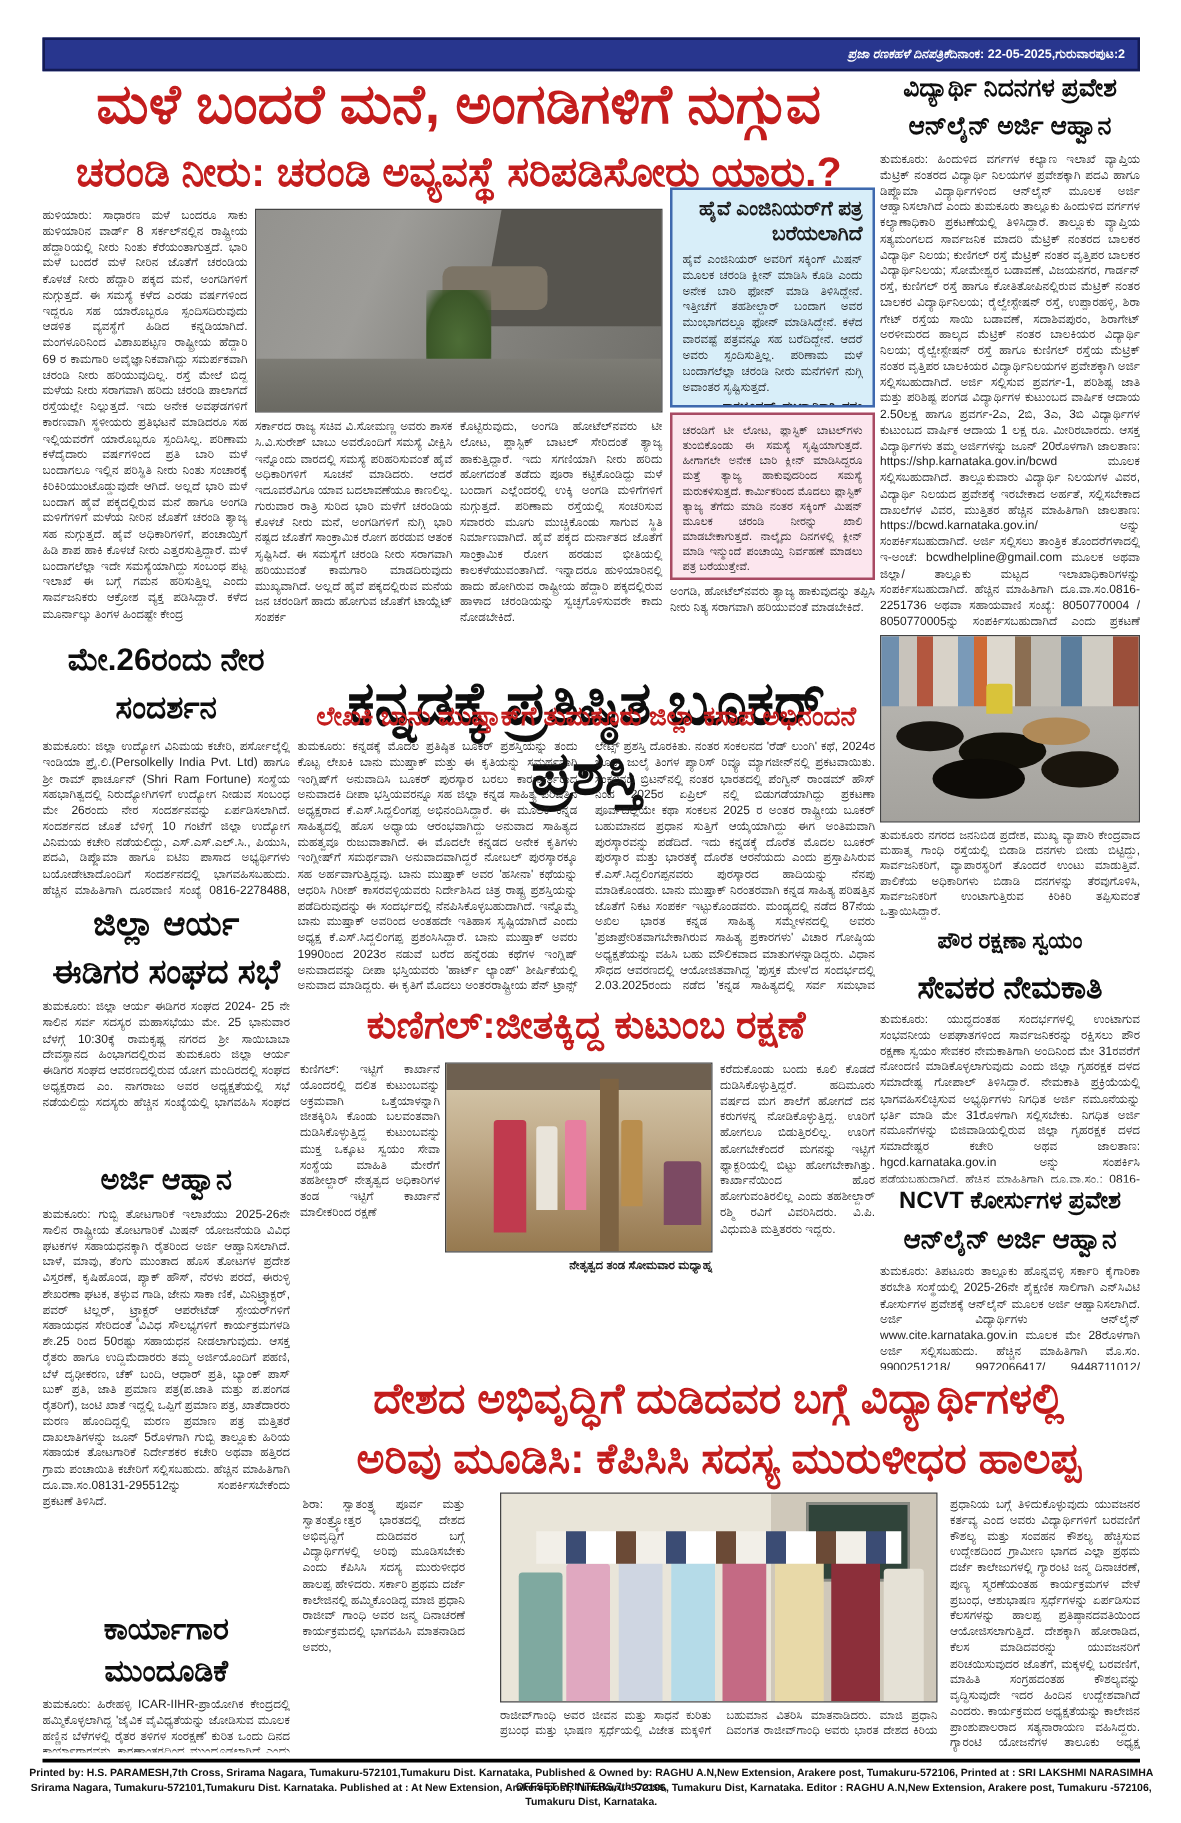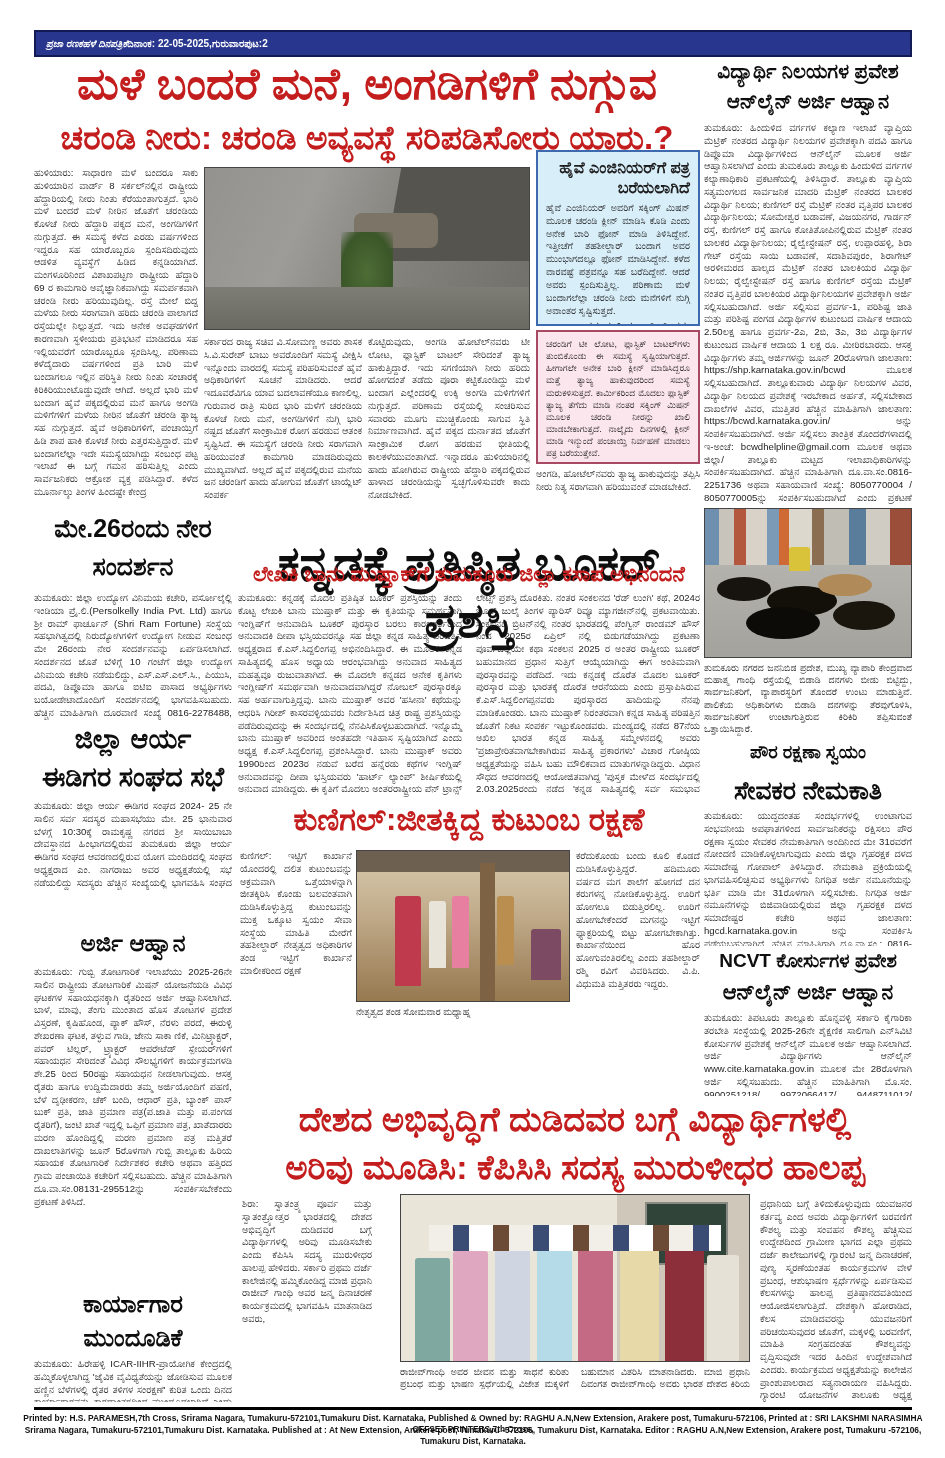--- a/index.html
+++ b/index.html
@@ -1,20 +1,20 @@
 <!DOCTYPE html>
 <html><head>
 <meta charset="utf-8">
 <style>
   * { margin:0; padding:0; box-sizing:border-box; }
   html,body { width:945px; height:1458px; background:#ffffff; }
   body { font-family:"Liberation Sans","DejaVu Sans",sans-serif; color:#1c1c1c; position:relative; overflow:hidden; }
   .abs { position:absolute; }
   .sheet { position:absolute; left:0; top:0; width:945px; height:1458px; background:#ffffff; overflow:hidden; }
-  .mast { background:#28368e; border:2px solid #131b55; color:#ffffff; display:flex; justify-content:flex-start; align-items:center; padding:0 10px; font-size:10px; font-weight:bold; }
+  .mast { background:#28368e; border:2px solid #131b55; color:#ffffff; display:flex; justify-content:flex-end; align-items:center; padding:0 10px; font-size:10px; font-weight:bold; }
   .jtxt { font-size:9.6px; line-height:1.33; text-align:justify; color:#1d1d1d; overflow:hidden; }
   .cap  { font-size:9.4px; line-height:1.3; text-align:justify; color:#1d1d1d; overflow:hidden; }
   .head-red { color:#c31d1d; font-weight:bold; text-align:center; }
   .head-blk { color:#0e0e0e; font-weight:bold; text-align:center; }
   .photo { position:absolute; overflow:hidden; border:1px solid #444; }
   .pbox { position:absolute; overflow:hidden; padding:6px 8px; }
   .pbox .bt { font-weight:bold; text-align:right; font-size:16px; line-height:1.25; margin-bottom:4px; }
   .pbox .bb { font-size:9.5px; line-height:1.35; text-align:justify; }
   .pbox .by { display:block; text-align:right; font-weight:bold; font-size:9.5px; margin-top:3px; }
   .blue { background:#d8eef9; border:2px solid #3f69ae; }
@@ -55,21 +55,21 @@
     <div class="bb">ಹೈವೆ ಎಂಜಿನಿಯರ್ ಅವರಿಗೆ ಸಕ್ಕಿಂಗ್ ಮಿಷನ್ ಮೂಲಕ ಚರಂಡಿ ಕ್ಲೀನ್ ಮಾಡಿಸಿ ಕೊಡಿ ಎಂದು ಅನೇಕ ಬಾರಿ ಫೋನ್ ಮಾಡಿ ತಿಳಿಸಿದ್ದೇನೆ. ಇತ್ತೀಚೆಗೆ ತಹಶೀಲ್ದಾರ್ ಬಂದಾಗ ಅವರ ಮುಂಭಾಗದಲ್ಲೂ ಫೋನ್ ಮಾಡಿಸಿದ್ದೇನೆ. ಕಳೆದ ವಾರವಷ್ಟೆ ಪತ್ರವನ್ನೂ ಸಹ ಬರೆದಿದ್ದೇನೆ. ಆದರೆ ಅವರು ಸ್ಪಂದಿಸುತ್ತಿಲ್ಲ. ಪರಿಣಾಮ ಮಳೆ ಬಂದಾಗಲೆಲ್ಲಾ ಚರಂಡಿ ನೀರು ಮನೆಗಳಿಗೆ ನುಗ್ಗಿ ಅವಾಂತರ ಸೃಷ್ಟಿಸುತ್ತದೆ.</div>
     <span class="by">-ನಾಗಭೂಷಣ್, ಮುಖ್ಯಾಧಿಕಾರಿ, ಪಪಂ ಹುಳಿಯಾರು</span>
   </div>
 
   <div class="pbox pink" style="left:536px;top:330px;width:164px;height:134px">
     <div class="bb" style="font-size:9px">ಚರಂಡಿಗೆ ಟೀ ಲೋಟ, ಪ್ಲಾಸ್ಟಿಕ್ ಬಾಟಲ್‌ಗಳು ತುಂಬಿಕೊಂಡು ಈ ಸಮಸ್ಯೆ ಸೃಷ್ಟಿಯಾಗುತ್ತದೆ. ಹೀಗಾಗಲೇ ಅನೇಕ ಬಾರಿ ಕ್ಲೀನ್ ಮಾಡಿಸಿದ್ದರೂ ಮತ್ತೆ ತ್ಯಾಜ್ಯ ಹಾಕುವುದರಿಂದ ಸಮಸ್ಯೆ ಮರುಕಳಿಸುತ್ತದೆ. ಕಾರ್ಮಿಕರಿಂದ ಮೊದಲು ಪ್ಲಾಸ್ಟಿಕ್ ತ್ಯಾಜ್ಯ ತೆಗೆದು ಮಾಡಿ ನಂತರ ಸಕ್ಕಿಂಗ್ ಮಿಷನ್ ಮೂಲಕ ಚರಂಡಿ ನೀರನ್ನು ಖಾಲಿ ಮಾಡಬೇಕಾಗುತ್ತದೆ. ನಾಲ್ಕೈದು ದಿನಗಳಲ್ಲಿ ಕ್ಲೀನ್ ಮಾಡಿ ಇನ್ಮುಂದೆ ಪಂಚಾಯ್ತಿ ನಿರ್ವಹಣೆ ಮಾಡಲು ಪತ್ರ ಬರೆಯುತ್ತೇವೆ.</div>
     <span class="by">-ಲಕ್ಷ್ಮೀಕಾಂತ್, ಹೈವೆ ಎಂಜಿನಿಯರ್</span>
   </div>
   <div class="abs jtxt" style="left:536px;top:468px;width:164px;height:38px">ಅಂಗಡಿ, ಹೋಟೆಲ್‌ನವರು ತ್ಯಾಜ್ಯ ಹಾಕುವುದನ್ನು ತಪ್ಪಿಸಿ ನೀರು ನಿತ್ಯ ಸರಾಗವಾಗಿ ಹರಿಯುವಂತೆ ಮಾಡಬೇಕಿದೆ.</div>
 
-  <div class="abs head-blk" style="left:704px;top:60px;width:208px;height:28px;font-size:20px">ವಿದ್ಯಾರ್ಥಿ ನಿಲಯಗಳ ಪ್ರವೇಶ</div>
+  <div class="abs head-blk" style="left:704px;top:60px;width:208px;height:28px;font-size:20px">ವಿದ್ಯಾರ್ಥಿ ನಿದನಗಳ ಪ್ರವೇಶ</div>
   <div class="abs head-blk" style="left:704px;top:90px;width:208px;height:28px;font-size:20px">ಆನ್‌ಲೈನ್ ಅರ್ಜಿ ಆಹ್ವಾನ</div>
   <div class="abs jtxt" style="left:704px;top:122px;width:208px;height:384px">ತುಮಕೂರು: ಹಿಂದುಳಿದ ವರ್ಗಗಳ ಕಲ್ಯಾಣ ಇಲಾಖೆ ವ್ಯಾಪ್ತಿಯ ಮೆಟ್ರಿಕ್ ನಂತರದ ವಿದ್ಯಾರ್ಥಿ ನಿಲಯಗಳ ಪ್ರವೇಶಕ್ಕಾಗಿ ಪದವಿ ಹಾಗೂ ಡಿಪ್ಲೊಮಾ ವಿದ್ಯಾರ್ಥಿಗಳಿಂದ ಆನ್‌ಲೈನ್ ಮೂಲಕ ಅರ್ಜಿ ಆಹ್ವಾನಿಸಲಾಗಿದೆ ಎಂದು ತುಮಕೂರು ತಾಲ್ಲೂಕು ಹಿಂದುಳಿದ ವರ್ಗಗಳ ಕಲ್ಯಾಣಾಧಿಕಾರಿ ಪ್ರಕಟಣೆಯಲ್ಲಿ ತಿಳಿಸಿದ್ದಾರೆ. ತಾಲ್ಲೂಕು ವ್ಯಾಪ್ತಿಯ ಸತ್ಯಮಂಗಲದ ಸಾರ್ವಜನಿಕ ಮಾದರಿ ಮೆಟ್ರಿಕ್ ನಂತರದ ಬಾಲಕರ ವಿದ್ಯಾರ್ಥಿ ನಿಲಯ; ಕುಣಿಗಲ್ ರಸ್ತೆ ಮೆಟ್ರಿಕ್ ನಂತರ ವೃತ್ತಿಪರ ಬಾಲಕರ ವಿದ್ಯಾರ್ಥಿನಿಲಯ; ಸೋಮೇಶ್ವರ ಬಡಾವಣೆ, ವಿಜಯನಗರ, ಗಾರ್ಡನ್ ರಸ್ತೆ, ಕುಣಿಗಲ್ ರಸ್ತೆ ಹಾಗೂ ಕೋತಿತೋಪಿನಲ್ಲಿರುವ ಮೆಟ್ರಿಕ್ ನಂತರ ಬಾಲಕರ ವಿದ್ಯಾರ್ಥಿನಿಲಯ; ರೈಲ್ವೇಸ್ಟೇಷನ್ ರಸ್ತೆ, ಉಪ್ಪಾರಹಳ್ಳಿ, ಶಿರಾ ಗೇಟ್ ರಸ್ತೆಯ ಸಾಯಿ ಬಡಾವಣೆ, ಸದಾಶಿವಪುರಂ, ಶಿರಾಗೇಟ್ ಅರಳೀಮರದ ಹಾಲ್ಕದ ಮೆಟ್ರಿಕ್ ನಂತರ ಬಾಲಕಿಯರ ವಿದ್ಯಾರ್ಥಿ ನಿಲಯ; ರೈಲ್ವೇಸ್ಟೇಷನ್ ರಸ್ತೆ ಹಾಗೂ ಕುಣಿಗಲ್ ರಸ್ತೆಯ ಮೆಟ್ರಿಕ್ ನಂತರ ವೃತ್ತಿಪರ ಬಾಲಕಿಯರ ವಿದ್ಯಾರ್ಥಿನಿಲಯಗಳ ಪ್ರವೇಶಕ್ಕಾಗಿ ಅರ್ಜಿ ಸಲ್ಲಿಸಬಹುದಾಗಿದೆ. ಅರ್ಜಿ ಸಲ್ಲಿಸುವ ಪ್ರವರ್ಗ-1, ಪರಿಶಿಷ್ಟ ಜಾತಿ ಮತ್ತು ಪರಿಶಿಷ್ಟ ಪಂಗಡ ವಿದ್ಯಾರ್ಥಿಗಳ ಕುಟುಂಬದ ವಾರ್ಷಿಕ ಆದಾಯ 2.50ಲಕ್ಷ ಹಾಗೂ ಪ್ರವರ್ಗ-2ಎ, 2ಬಿ, 3ಎ, 3ಬಿ ವಿದ್ಯಾರ್ಥಿಗಳ ಕುಟುಂಬದ ವಾರ್ಷಿಕ ಆದಾಯ 1 ಲಕ್ಷ ರೂ. ಮೀರಿರಬಾರದು. ಆಸಕ್ತ ವಿದ್ಯಾರ್ಥಿಗಳು ತಮ್ಮ ಅರ್ಜಿಗಳನ್ನು ಜೂನ್ 20ರೊಳಗಾಗಿ ಜಾಲತಾಣ: https://shp.karnataka.gov.in/bcwd ಮೂಲಕ ಸಲ್ಲಿಸಬಹುದಾಗಿದೆ. ತಾಲ್ಲೂಕುವಾರು ವಿದ್ಯಾರ್ಥಿ ನಿಲಯಗಳ ವಿವರ, ವಿದ್ಯಾರ್ಥಿ ನಿಲಯದ ಪ್ರವೇಶಕ್ಕೆ ಇರಬೇಕಾದ ಅರ್ಹತೆ, ಸಲ್ಲಿಸಬೇಕಾದ ದಾಖಲೆಗಳ ವಿವರ, ಮುತ್ತಿತರ ಹೆಚ್ಚಿನ ಮಾಹಿತಿಗಾಗಿ ಜಾಲತಾಣ: https://bcwd.karnataka.gov.in/ ಅನ್ನು ಸಂಪರ್ಕಿಸಬಹುದಾಗಿದೆ. ಅರ್ಜಿ ಸಲ್ಲಿಸಲು ತಾಂತ್ರಿಕ ತೊಂದರೆಗಳಾದಲ್ಲಿ ಇ-ಅಂಚೆ: bcwdhelpline@gmail.com ಮೂಲಕ ಅಥವಾ ಜಿಲ್ಲಾ/ ತಾಲ್ಲೂಕು ಮಟ್ಟದ ಇಲಾಖಾಧಿಕಾರಿಗಳನ್ನು ಸಂಪರ್ಕಿಸಬಹುದಾಗಿದೆ. ಹೆಚ್ಚಿನ ಮಾಹಿತಿಗಾಗಿ ದೂ.ವಾ.ಸಂ.0816-2251736 ಅಥವಾ ಸಹಾಯವಾಣಿ ಸಂಖ್ಯೆ: 8050770004 / 8050770005ನ್ನು ಸಂಪರ್ಕಿಸಬಹುದಾಗಿದೆ ಎಂದು ಪ್ರಕಟಣೆ ತಿಳಿಸಿದೆ.</div>
 
   <div class="abs head-blk" style="left:34px;top:514px;width:198px;height:34px;font-size:25px">ಮೇ.26ರಂದು ನೇರ</div>
   <div class="abs head-blk" style="left:34px;top:552px;width:198px;height:34px;font-size:25px">ಸಂದರ್ಶನ</div>
   <div class="abs jtxt" style="left:34px;top:592px;width:198px;height:128px">ತುಮಕೂರು: ಜಿಲ್ಲಾ ಉದ್ಯೋಗ ವಿನಿಮಯ ಕಚೇರಿ, ಪರ್ಸೋಲ್ಕೆಲ್ಲಿ ಇಂಡಿಯಾ ಪ್ರೈ.ಲಿ.(Persolkelly India Pvt. Ltd) ಹಾಗೂ ಶ್ರೀ ರಾಮ್ ಫಾರ್ಚೂನ್ (Shri Ram Fortune) ಸಂಸ್ಥೆಯ ಸಹಭಾಗಿತ್ವದಲ್ಲಿ ನಿರುದ್ಯೋಗಿಗಳಿಗೆ ಉದ್ಯೋಗ ನೀಡುವ ಸಂಬಂಧ ಮೇ 26ರಂದು ನೇರ ಸಂದರ್ಶನವನ್ನು ಏರ್ಪಡಿಸಲಾಗಿದೆ. ಸಂದರ್ಶನದ ಜೊತೆ ಬೆಳಿಗ್ಗೆ 10 ಗಂಟೆಗೆ ಜಿಲ್ಲಾ ಉದ್ಯೋಗ ವಿನಿಮಯ ಕಚೇರಿ ನಡೆಯಲಿದ್ದು, ಎಸ್.ಎಸ್.ಎಲ್.ಸಿ., ಪಿಯುಸಿ, ಪದವಿ, ಡಿಪ್ಲೊಮಾ ಹಾಗೂ ಐಟಿಐ ಪಾಸಾದ ಅಭ್ಯರ್ಥಿಗಳು ಬಯೋಡೇಟಾದೊಂದಿಗೆ ಸಂದರ್ಶನದಲ್ಲಿ ಭಾಗವಹಿಸಬಹುದು. ಹೆಚ್ಚಿನ ಮಾಹಿತಿಗಾಗಿ ದೂರವಾಣಿ ಸಂಖ್ಯೆ 0816-2278488, ಮೋ.ಸಂ.9071021143/ 9531356642ನ್ನು ಸಂಪರ್ಕಿಸಿ ಎಂದು ಜಿಲ್ಲಾ ಉದ್ಯೋಗಾಧಿಕಾರಿ ಕಿಶೋರ್ ಕುಮಾರ್ ಪ್ರಕಟಣೆಯಲ್ಲಿ ತಿಳಿಸಿದ್ದಾರೆ.</div>
 
   <div class="abs head-blk" style="left:34px;top:724px;width:198px;height:36px;font-size:27px">ಜಿಲ್ಲಾ ಆರ್ಯ</div>
   <div class="abs head-blk" style="left:34px;top:762px;width:198px;height:36px;font-size:27px">ಈಡಿಗರ ಸಂಘದ ಸಭೆ</div>
   <div class="abs jtxt" style="left:34px;top:800px;width:198px;height:90px">ತುಮಕೂರು: ಜಿಲ್ಲಾ ಆರ್ಯ ಈಡಿಗರ ಸಂಘದ 2024- 25 ನೇ ಸಾಲಿನ ಸರ್ವ ಸದಸ್ಯರ ಮಹಾಸಭೆಯು ಮೇ. 25 ಭಾನುವಾರ ಬೆಳಗ್ಗೆ 10:30ಕ್ಕೆ ರಾಮಕೃಷ್ಣ ನಗರದ ಶ್ರೀ ಸಾಯಿಬಾಬಾ ದೇವಸ್ಥಾನದ ಹಿಂಭಾಗದಲ್ಲಿರುವ ತುಮಕೂರು ಜಿಲ್ಲಾ ಆರ್ಯ ಈಡಿಗರ ಸಂಘದ ಆವರಣದಲ್ಲಿರುವ ಯೋಗ ಮಂದಿರದಲ್ಲಿ ಸಂಘದ ಅಧ್ಯಕ್ಷರಾದ ಎಂ. ನಾಗರಾಜು ಅವರ ಅಧ್ಯಕ್ಷತೆಯಲ್ಲಿ ಸಭೆ ನಡೆಯಲಿದ್ದು ಸದಸ್ಯರು ಹೆಚ್ಚಿನ ಸಂಖ್ಯೆಯಲ್ಲಿ ಭಾಗವಹಿಸಿ ಸಂಘದ ಅಭಿವೃದ್ಧಿಗೆ ಸಹಕಾರ ನೀಡಬೇಕೆಂದು ಪ್ರಧಾನ ಕಾರ್ಯದರ್ಶಿ ಜೆ.ಸಿ. ಶಿವಣ್ಣ (ಮಲ್ಲಸಂದ್ರ) ರವರು ತಿಳಿಸಿದ್ದಾರೆ.</div>
@@ -90,21 +90,21 @@
 
   <div class="photo" style="left:356px;top:850px;width:214px;height:152px;background:linear-gradient(#d8ccb0 0%,#c2ad8c 40%,#a98e69 75%,#96794f 100%)">
     <div class="abs" style="left:0;top:0;width:100%;height:14%;background:#6e6050"></div>
     <div class="abs" style="left:58%;top:8%;width:7%;height:92%;background:#7d6343"></div>
     <div class="fig" style="left:18%;bottom:10%;width:12%;height:60%;background:#c03a4e"></div>
     <div class="fig" style="left:34%;bottom:22%;width:8%;height:45%;background:#e9e4da"></div>
     <div class="fig" style="left:45%;bottom:22%;width:8%;height:48%;background:#e77fa0"></div>
     <div class="fig" style="left:66%;bottom:24%;width:8%;height:46%;background:#b98e4e"></div>
     <div class="fig" style="left:82%;bottom:14%;width:14%;height:34%;background:#7c4a63"></div>
   </div>
-  <div class="abs cap" style="left:356px;top:1006px;width:214px;height:34px;font-weight:normal;text-align:left">ನೇತೃತ್ವದ ತಂಡ ಸೋಮವಾರ ಮಧ್ಯಾಹ್ನ</div>
+  <div class="abs cap" style="left:356px;top:1006px;width:214px;height:34px;font-weight:bold;text-align:right">ನೇತೃತ್ವದ ತಂಡ ಸೋಮವಾರ ಮಧ್ಯಾಹ್ನ</div>
   <div class="abs jtxt" style="left:576px;top:850px;width:124px;height:238px">ಕರೆದುಕೊಂಡು ಬಂದು ಕೂಲಿ ಕೊಡದೆ ದುಡಿಸಿಕೊಳ್ಳುತ್ತಿದ್ದರೆ. ಹದಿಮೂರು ವರ್ಷದ ಮಗ ಶಾಲೆಗೆ ಹೋಗದೆ ದನ ಕರುಗಳನ್ನ ನೋಡಿಕೊಳ್ಳುತ್ತಿದ್ದ. ಊರಿಗೆ ಹೋಗಲೂ ಬಿಡುತ್ತಿರಲಿಲ್ಲ. ಊರಿಗೆ ಹೋಗಬೇಕೆಂದರೆ ಮಗನನ್ನು ಇಟ್ಟಿಗೆ ಫ್ಯಾಕ್ಟರಿಯಲ್ಲಿ ಬಿಟ್ಟು ಹೋಗಬೇಕಾಗಿತ್ತು. ಕಾರ್ಖಾನೆಯಿಂದ ಹೊರ ಹೋಗುವಂತಿರಲಿಲ್ಲ ಎಂದು ತಹಶೀಲ್ದಾರ್ ರಶ್ಮಿ ರವಿಗೆ ವಿವರಿಸಿದರು. ವಿ.ಪಿ. ವಿಧುಮತಿ ಮತ್ತಿತರರು ಇದ್ದರು.</div>
 
   <div class="photo" style="left:704px;top:508px;width:208px;height:150px;background:linear-gradient(#c9c7c2 0%,#b5b3ae 35%,#a4a29d 100%)">
     <div class="abs" style="left:0;top:0;width:100%;height:38%;background:linear-gradient(90deg,#6f8fae 0 7%,#c8c3bb 7% 14%,#b3573f 14% 20%,#d8d2c8 20% 30%,#7a9ab8 30% 36%,#cf6a35 36% 41%,#ddd8ce 41% 52%,#8b6e52 52% 58%,#c0bdb5 58% 70%,#5b7d9c 70% 78%,#d0ccc3 78% 90%,#9b4f3a 90% 100%)"></div>
     <div class="abs" style="left:41%;top:26%;width:10%;height:16%;background:#d9c33a;border-radius:3px 3px 0 0"></div>
     <div class="abs" style="left:6%;top:46%;width:26%;height:16%;background:#17140f;border-radius:50%"></div>
     <div class="abs" style="left:30%;top:52%;width:34%;height:20%;background:#121009;border-radius:50%"></div>
     <div class="abs" style="left:55%;top:44%;width:26%;height:15%;background:#b08a58;border-radius:50%"></div>
     <div class="abs" style="left:20%;top:66%;width:36%;height:22%;background:#0d0b07;border-radius:50%"></div>
     <div class="abs" style="left:62%;top:62%;width:30%;height:20%;background:#1a150d;border-radius:50%"></div>

